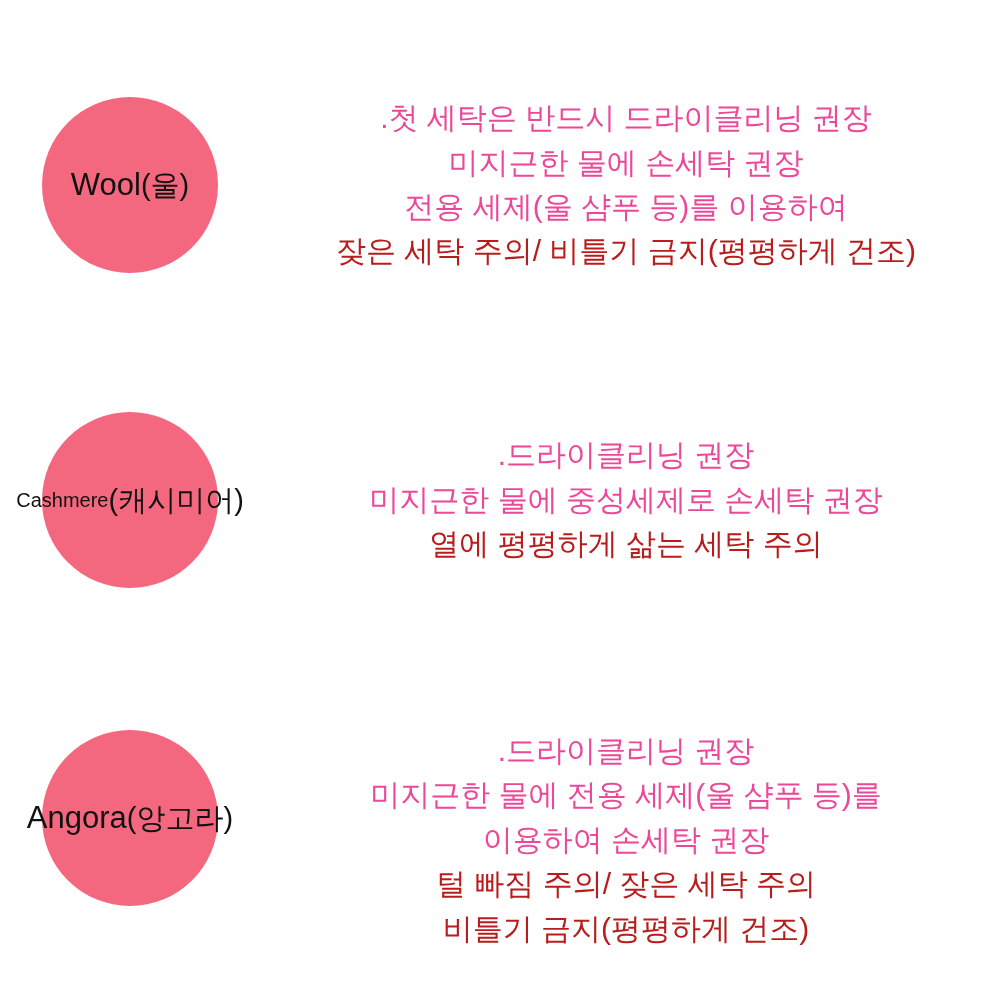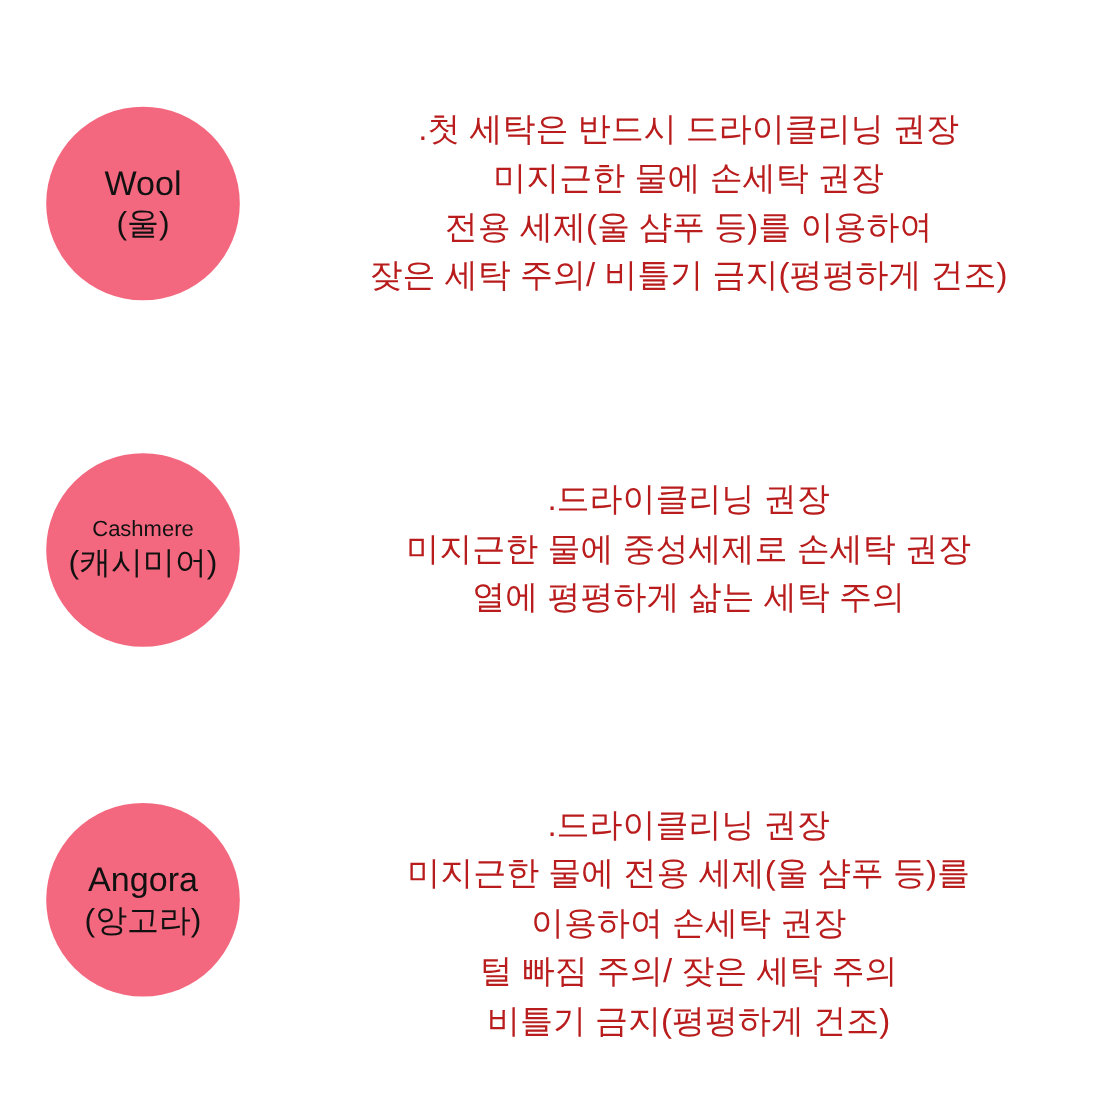--- a/index.html
+++ b/index.html
@@ -32,21 +32,21 @@
     justify-content: center;
     align-items: center;
     flex: 0 0 260px;
   }
   .badge {
     width: 176px;
     height: 176px;
     border-radius: 50%;
     background: #f4687f;
     display: flex;
-    flex-direction: column;
+    flex-direction: row;
     justify-content: center;
     align-items: center;
     color: #111111;
     line-height: 1.25;
   }
   .badge .name {
     font-size: 31px;
     white-space: nowrap;
   }
   .badge .ko {
@@ -58,21 +58,21 @@
     display: flex;
     flex-direction: column;
     justify-content: center;
     align-items: center;
     text-align: center;
     padding-right: 8px;
   }
   .line {
     font-size: 30px;
     line-height: 1.48;
-    color: #b91c1c;
+    color: #ec4899;
     white-space: nowrap;
   }
   .line.warn {
     color: #b91c1c;
   }
 
   
   #row-wool      { top: 60px;  height: 250px; }
   #row-cashmere  { top: 385px; height: 230px; }
   #row-angora    { top: 690px; height: 300px; }

